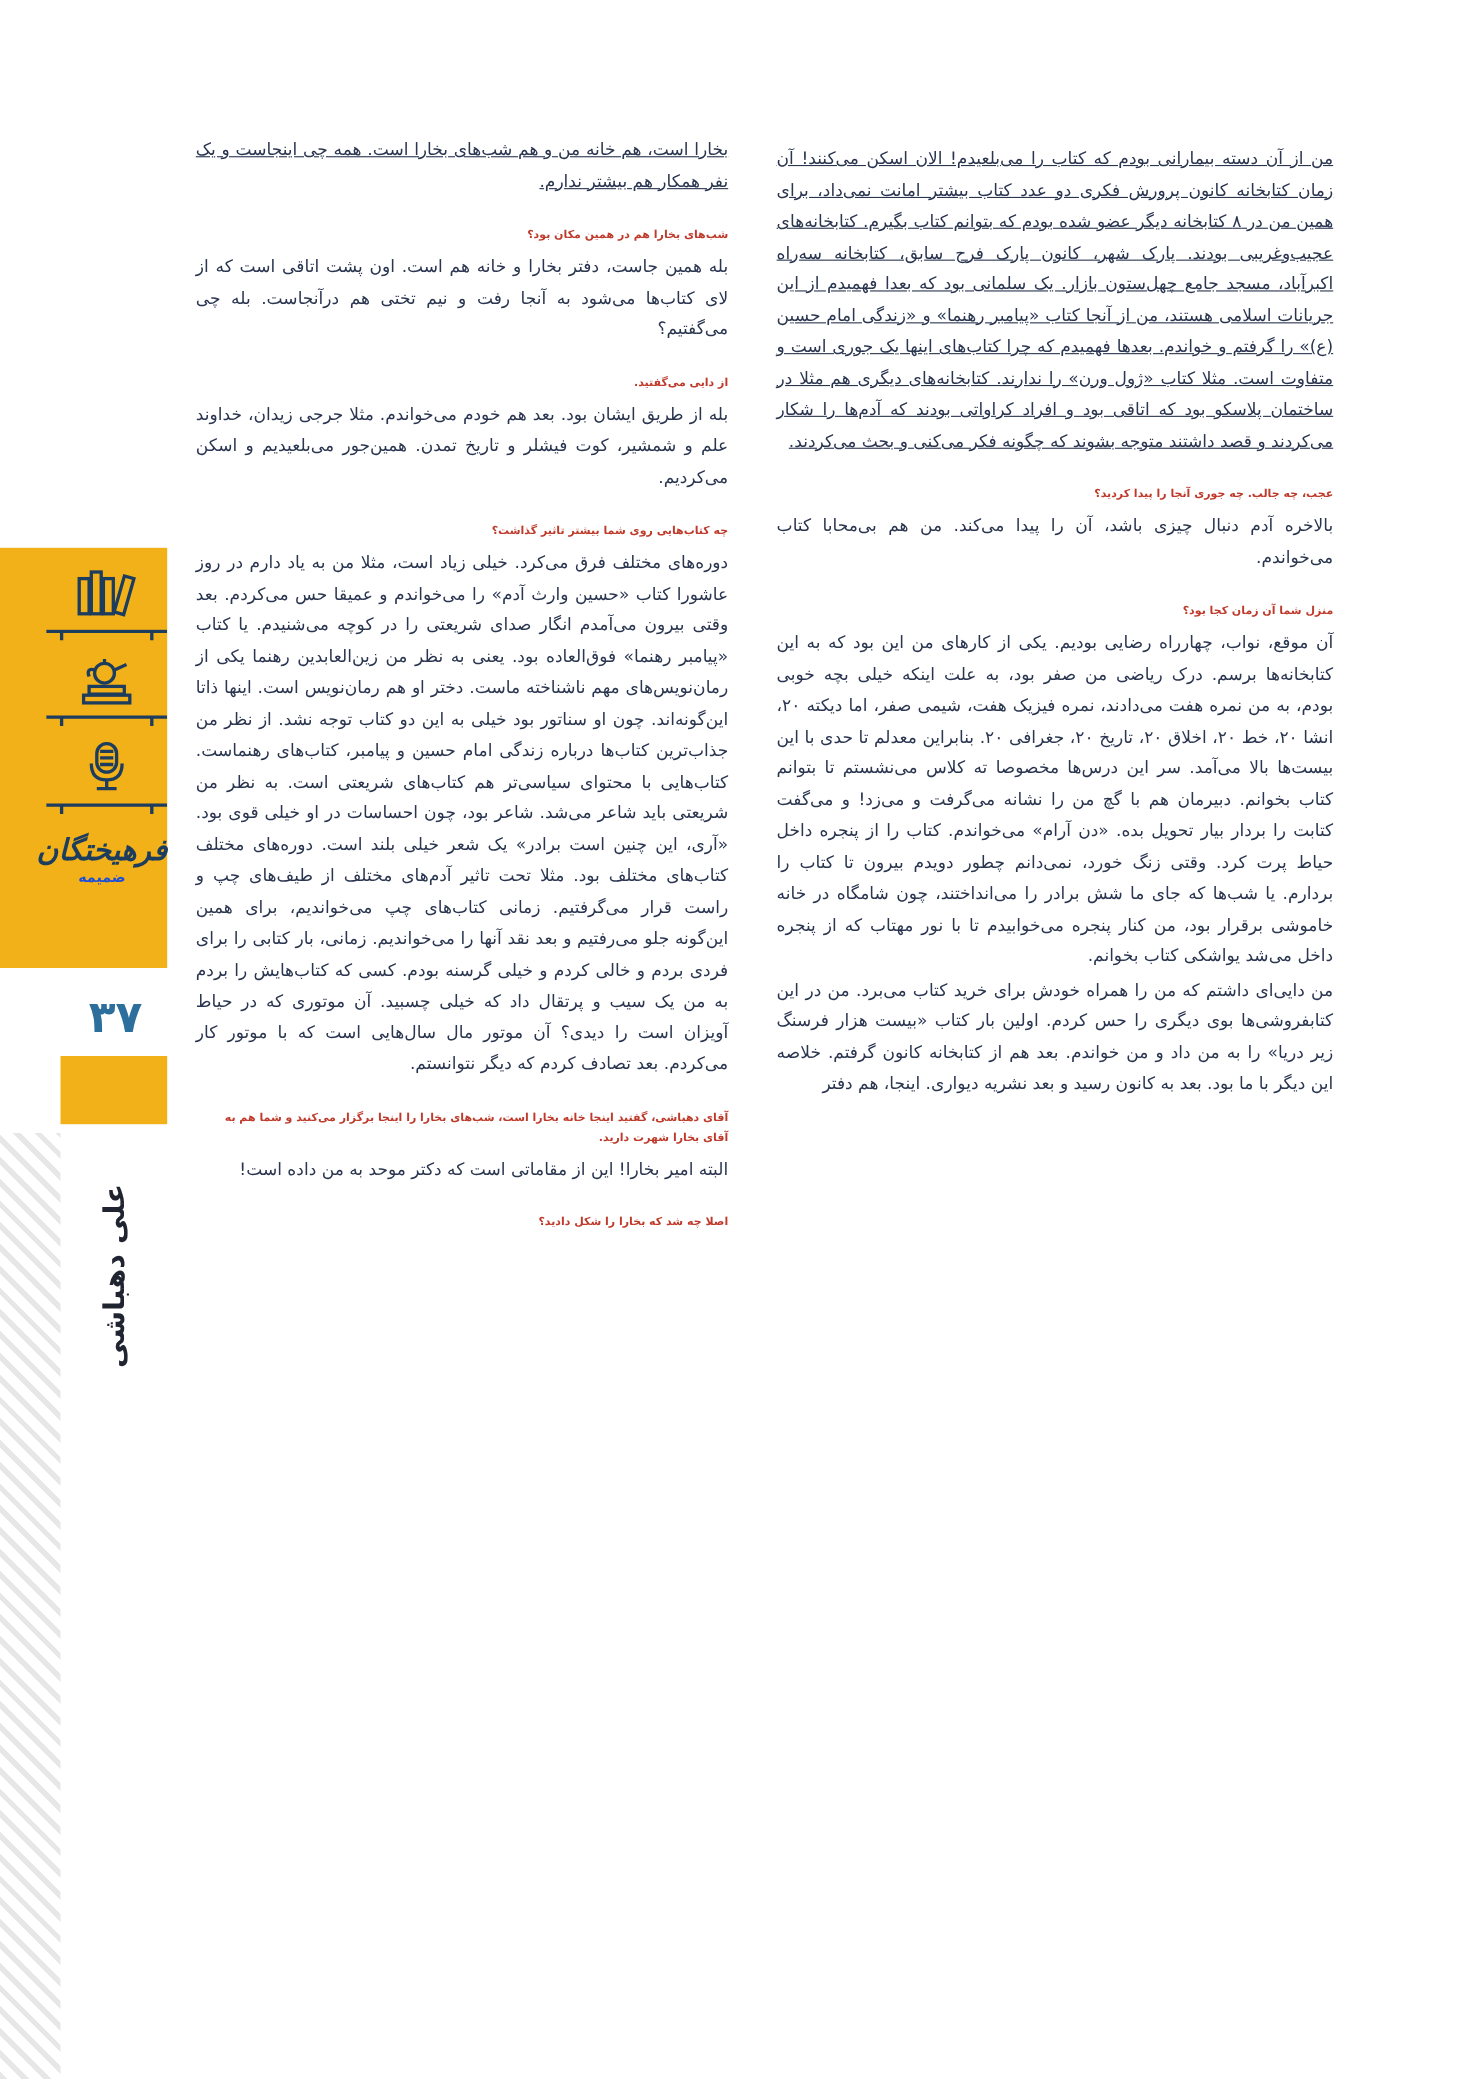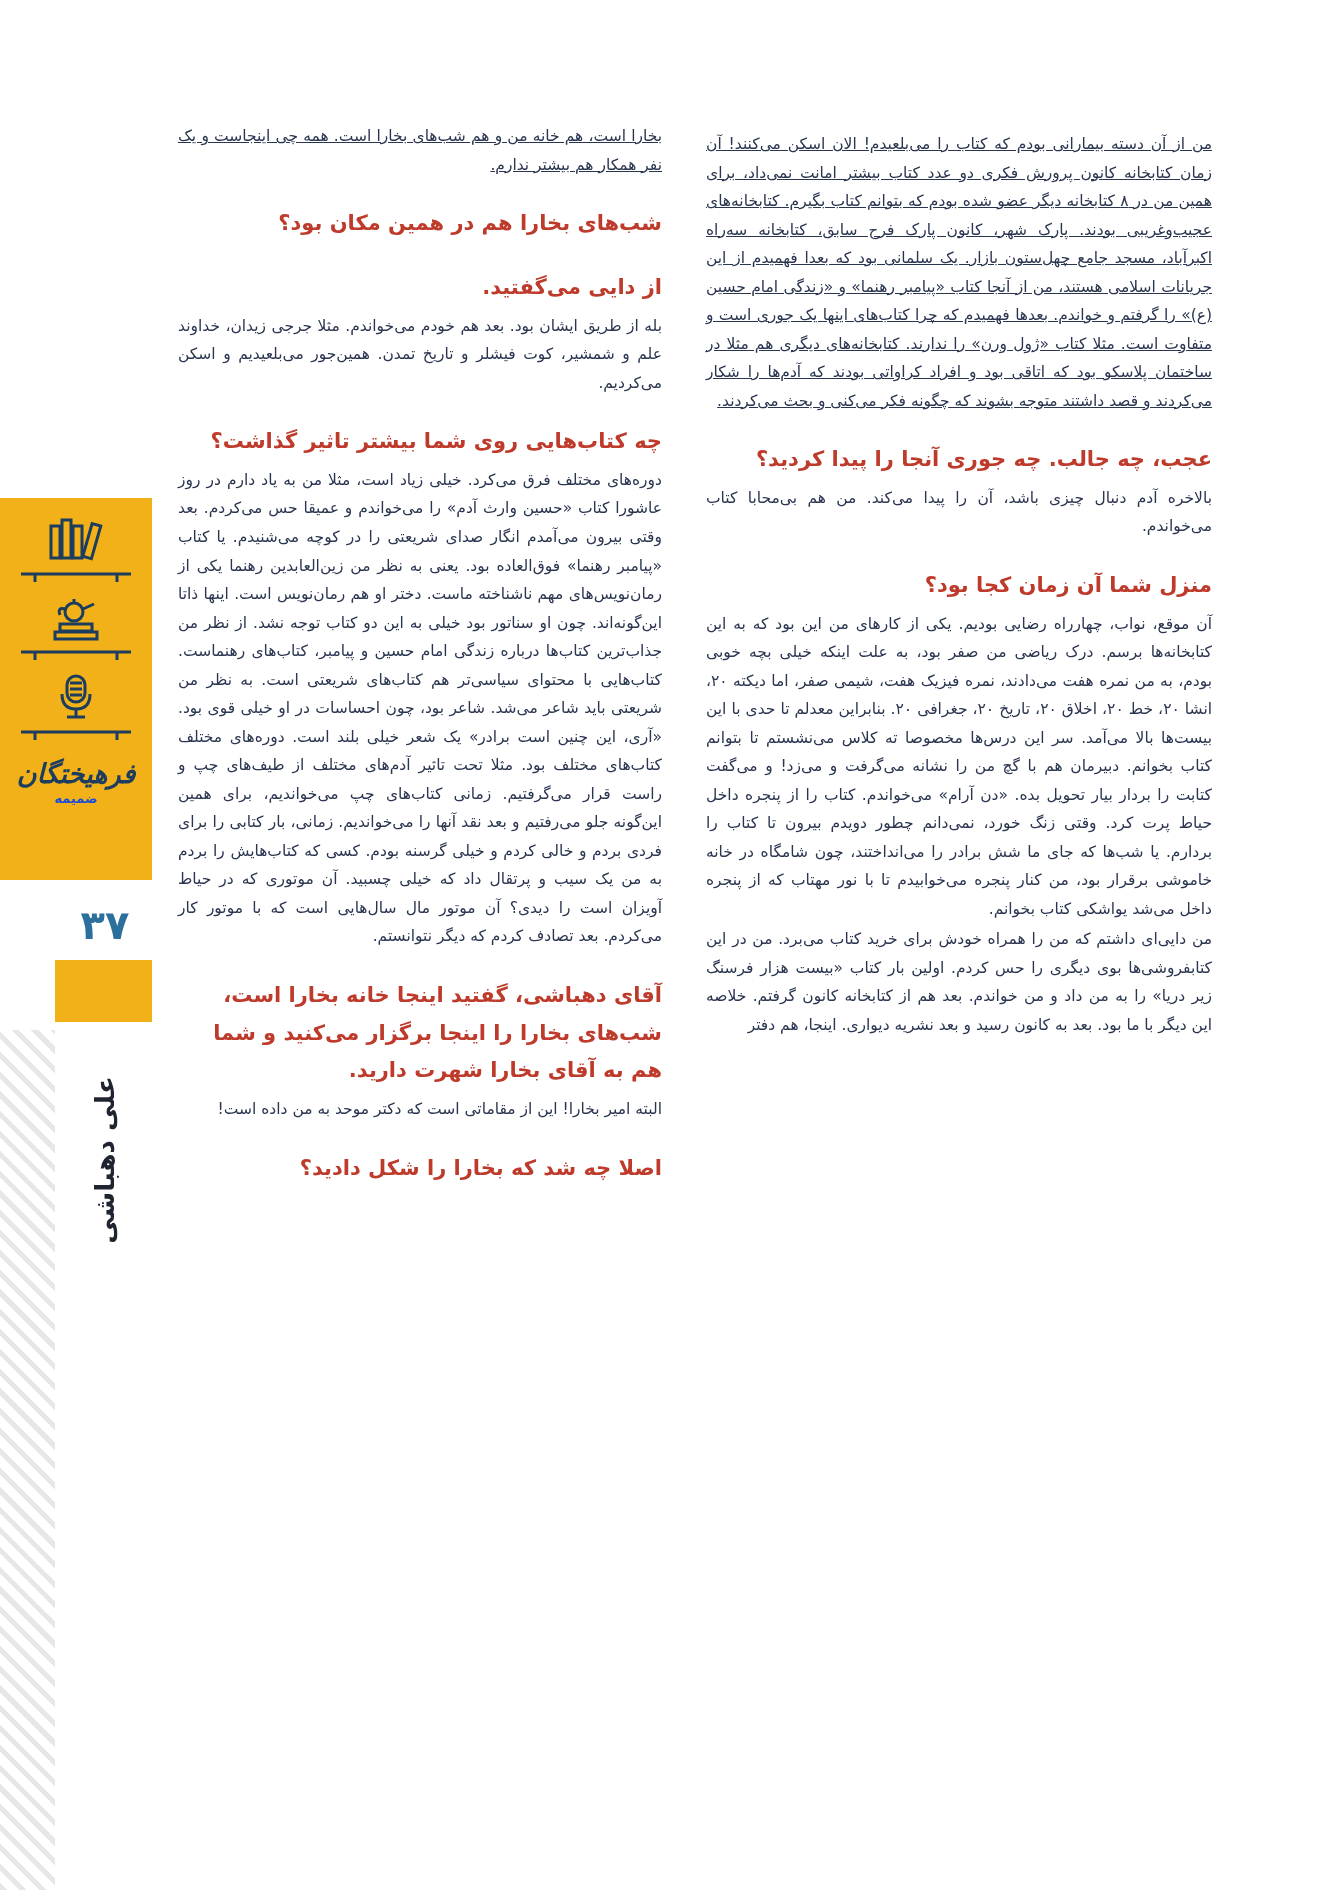--- a/index.html
+++ b/index.html
@@ -9,28 +9,28 @@
   }
   
   .col {
     position:absolute; direction:rtl; text-align:justify;
     font-size:15.5px; line-height:1.84; color:#2A3550;
   }
   .col-right { top:130px; right:127px; width:506px; }
   .col-left  { top:122px; left:178px;  width:484px; }
   .body-p { margin:0 0 2px 0; }
   .q {
-    margin:26px 0 5px 0; color:#BE3A2B; font-size:21px;
+    margin:26px 0 5px 0; color:#BE3A2B; font-size:10px;
     font-weight:bold; text-align:right; line-height:1.8;
   }
   .col > :first-child { margin-top:0;text-decoration:underline; }
   
   .sidebar-yellow {
     position:absolute; left:0; top:498px; width:152px; height:382px;
-    background:#F3B119; display:flex; flex-direction:column; align-items:center;
+    background:#F3B119; display:flex; flex-direction:column; align-items:flex-end;
     padding-top:18px; box-sizing:border-box;
   }
   .icon-cell { display:flex; flex-direction:column; align-items:center; margin-bottom:10px; }
   .logo-block { margin-top:6px; text-align:center; }
   .logo-text {
     color:#1C3D5E; font-weight:bold; font-style:italic; font-size:27px;
     direction:rtl; letter-spacing:-1px;
   }
   .logo-sub {
     color:#1d4ed8; font-weight:bold; font-size:13px; direction:rtl; margin-top:2px;
@@ -125,20 +125,21 @@
     <h3 class="q">عجب، چه جالب. چه جوری آنجا را پیدا کردید؟</h3>
     <p class="body-p">بالاخره آدم دنبال چیزی باشد، آن را پیدا می‌کند. من هم بی‌محابا کتاب می‌خواندم.</p>
     <h3 class="q">منزل شما آن زمان کجا بود؟</h3>
     <p class="body-p">آن موقع، نواب، چهارراه رضایی بودیم. یکی از کارهای من این بود که به این کتابخانه‌ها برسم. درک ریاضی من صفر بود، به علت اینکه خیلی بچه خوبی بودم، به من نمره هفت می‌دادند، نمره فیزیک هفت، شیمی صفر، اما دیکته ۲۰، انشا ۲۰، خط ۲۰، اخلاق ۲۰، تاریخ ۲۰، جغرافی ۲۰. بنابراین معدلم تا حدی با این بیست‌ها بالا می‌آمد. سر این درس‌ها مخصوصا ته کلاس می‌نشستم تا بتوانم کتاب بخوانم. دبیرمان هم با گچ من را نشانه می‌گرفت و می‌زد! و می‌گفت کتابت را بردار بیار تحویل بده. «دن آرام» می‌خواندم. کتاب را از پنجره داخل حیاط پرت کرد. وقتی زنگ خورد، نمی‌دانم چطور دویدم بیرون تا کتاب را بردارم. یا شب‌ها که جای ما شش برادر را می‌انداختند، چون شامگاه در خانه خاموشی برقرار بود، من کنار پنجره می‌خوابیدم تا با نور مهتاب که از پنجره داخل می‌شد یواشکی کتاب بخوانم.</p>
     <p class="body-p">من دایی‌ای داشتم که من را همراه خودش برای خرید کتاب می‌برد. من در این کتابفروشی‌ها بوی دیگری را حس کردم. اولین بار کتاب «بیست هزار فرسنگ زیر دریا» را به من داد و من خواندم. بعد هم از کتابخانه کانون گرفتم. خلاصه این دیگر با ما بود. بعد به کانون رسید و بعد نشریه دیواری. اینجا، هم دفتر</p>
   </section>
 
   <section class="col col-left">
     <p class="body-p">بخارا است، هم خانه من و هم شب‌های بخارا است. همه چی اینجاست و یک نفر همکار هم بیشتر ندارم.</p>
     <h3 class="q">شب‌های بخارا هم در همین مکان بود؟</h3>
+    <p class="body-p">بله همین جاست، دفتر بخارا و خانه هم است. اون پشت اتاقی است که از لای کتاب‌ها می‌شود به آنجا رفت و نیم تختی هم درآنجاست. بله چی می‌گفتیم؟</p>
     <h3 class="q">از دایی می‌گفتید.</h3>
     <p class="body-p">بله از طریق ایشان بود. بعد هم خودم می‌خواندم. مثلا جرجی زیدان، خداوند علم و شمشیر، کوت فیشلر و تاریخ تمدن. همین‌جور می‌بلعیدیم و اسکن می‌کردیم.</p>
     <h3 class="q">چه کتاب‌هایی روی شما بیشتر تاثیر گذاشت؟</h3>
     <p class="body-p">دوره‌های مختلف فرق می‌کرد. خیلی زیاد است، مثلا من به یاد دارم در روز عاشورا کتاب «حسین وارث آدم» را می‌خواندم و عمیقا حس می‌کردم. بعد وقتی بیرون می‌آمدم انگار صدای شریعتی را در کوچه می‌شنیدم. یا کتاب «پیامبر رهنما» فوق‌العاده بود. یعنی به نظر من زین‌العابدین رهنما یکی از رمان‌نویس‌های مهم ناشناخته ماست. دختر او هم رمان‌نویس است. اینها ذاتا این‌گونه‌اند. چون او سناتور بود خیلی به این دو کتاب توجه نشد. از نظر من جذاب‌ترین کتاب‌ها درباره زندگی امام حسین و پیامبر، کتاب‌های رهنماست. کتاب‌هایی با محتوای سیاسی‌تر هم کتاب‌های شریعتی است. به نظر من شریعتی باید شاعر می‌شد. شاعر بود، چون احساسات در او خیلی قوی بود. «آری، این چنین است برادر» یک شعر خیلی بلند است. دوره‌های مختلف کتاب‌های مختلف بود. مثلا تحت تاثیر آدم‌های مختلف از طیف‌های چپ و راست قرار می‌گرفتیم. زمانی کتاب‌های چپ می‌خواندیم، برای همین این‌گونه جلو می‌رفتیم و بعد نقد آنها را می‌خواندیم. زمانی، بار کتابی را برای فردی بردم و خالی کردم و خیلی گرسنه بودم. کسی که کتاب‌هایش را بردم به من یک سیب و پرتقال داد که خیلی چسبید. آن موتوری که در حیاط آویزان است را دیدی؟ آن موتور مال سال‌هایی است که با موتور کار می‌کردم. بعد تصادف کردم که دیگر نتوانستم.</p>
     <h3 class="q">آقای دهباشی، گفتید اینجا خانه بخارا است، شب‌های بخارا را اینجا برگزار می‌کنید و شما هم به آقای بخارا شهرت دارید.</h3>
     <p class="body-p">البته امیر بخارا! این از مقاماتی است که دکتر موحد به من داده است!</p>
     <h3 class="q">اصلا چه شد که بخارا را شکل دادید؟</h3>
   </section>
 
 </div>

